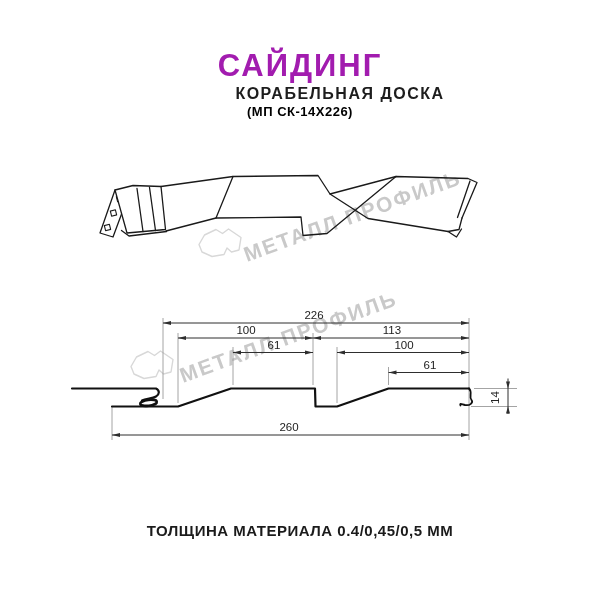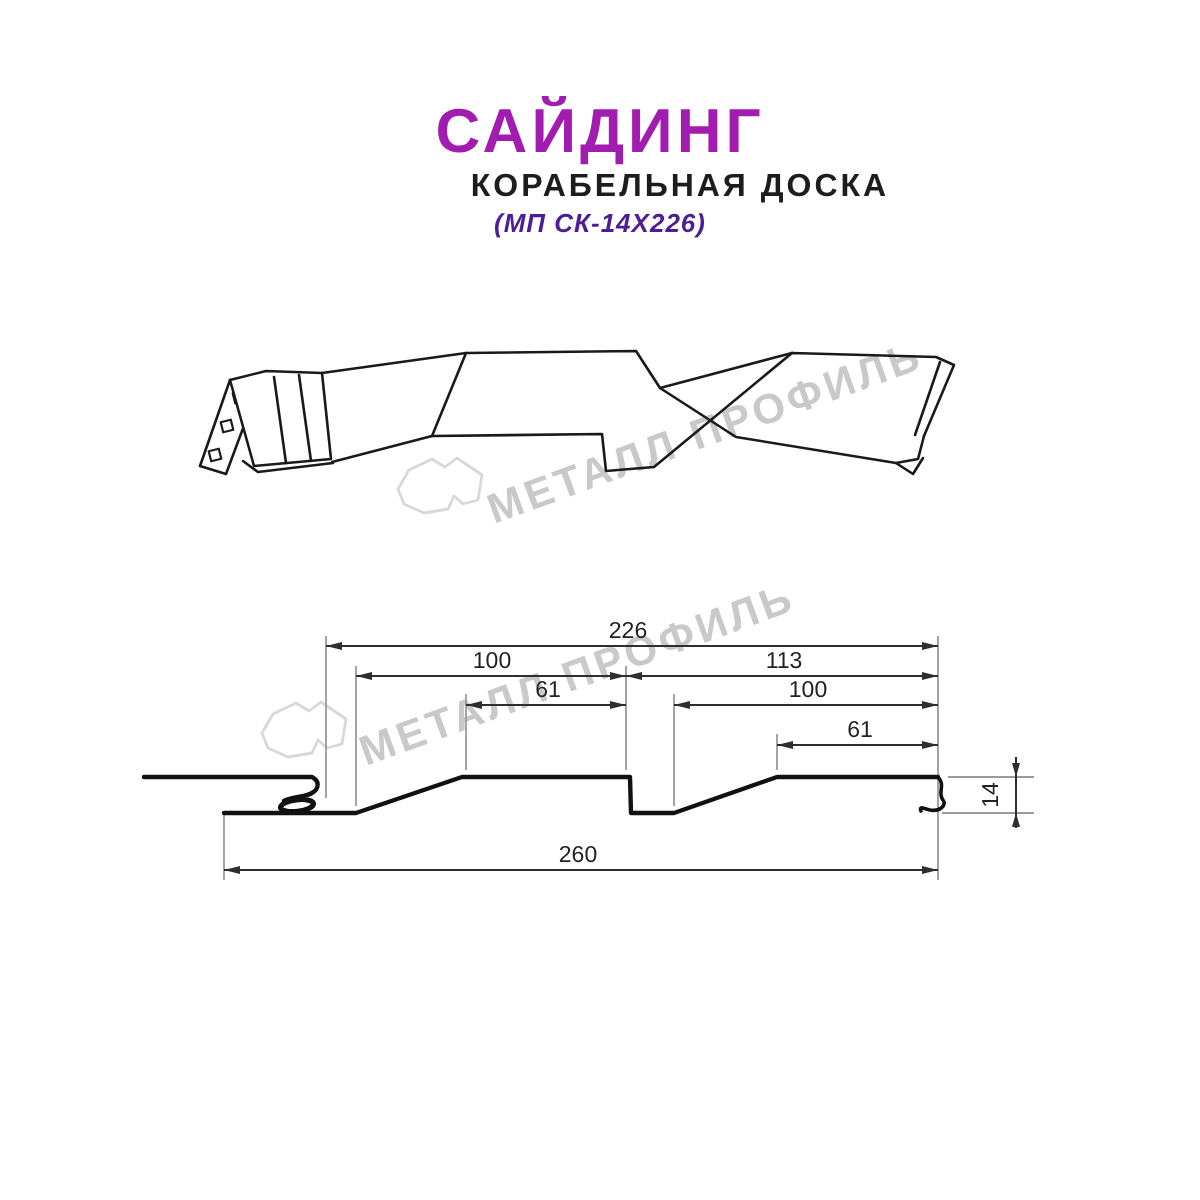--- a/index.html
+++ b/index.html
@@ -12,21 +12,21 @@
   .title{
     position:absolute;left:0;top:48px;width:600px;
     font-size:31px;font-weight:700;letter-spacing:2px;color:#a21caf;
   }
   .subtitle{
     position:absolute;left:0;top:85px;width:600px;
     font-size:16px;font-weight:600;letter-spacing:1.5px;color:#1d1d1d;margin-left:40px;
   }
   .model{
     position:absolute;left:0;top:104px;width:600px;
-    font-size:13px;font-weight:600;letter-spacing:0.5px;color:#4c1d95;font-style:italic;
+    font-size:13px;font-weight:600;letter-spacing:0.5px;color:#000000;
   }
   .footer{
     position:absolute;left:0;top:522px;width:600px;text-align:center;
     font-size:15px;font-weight:600;letter-spacing:0.5px;color:#1b1b1b;
   }
   svg.drawing{position:absolute;left:0;top:0;}
   svg text.dim{
     font-family:"Liberation Sans",sans-serif;font-size:11.5px;fill:#222;
   }
   svg text.wm{
@@ -133,13 +133,14 @@
         <text class="dim" x="392" y="334" text-anchor="middle">113</text>
         <text class="dim" x="274" y="348.5" text-anchor="middle">61</text>
         <text class="dim" x="404" y="348.5" text-anchor="middle">100</text>
         <text class="dim" x="430" y="368.5" text-anchor="middle">61</text>
         <text class="dim" x="289" y="431" text-anchor="middle">260</text>
         <text class="dim" x="0" y="0" text-anchor="middle" transform="translate(499,397.5) rotate(-90)">14</text>
       </g>
     </g>
   </svg>
 
+  <div class="footer">ТОЛЩИНА МАТЕРИАЛА 0.4/0,45/0,5 ММ</div>
 </div>
 
 </body></html>

